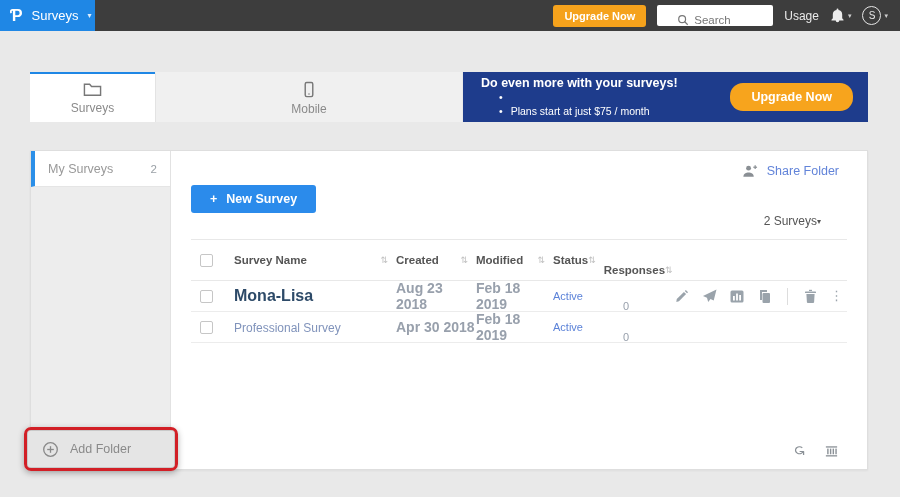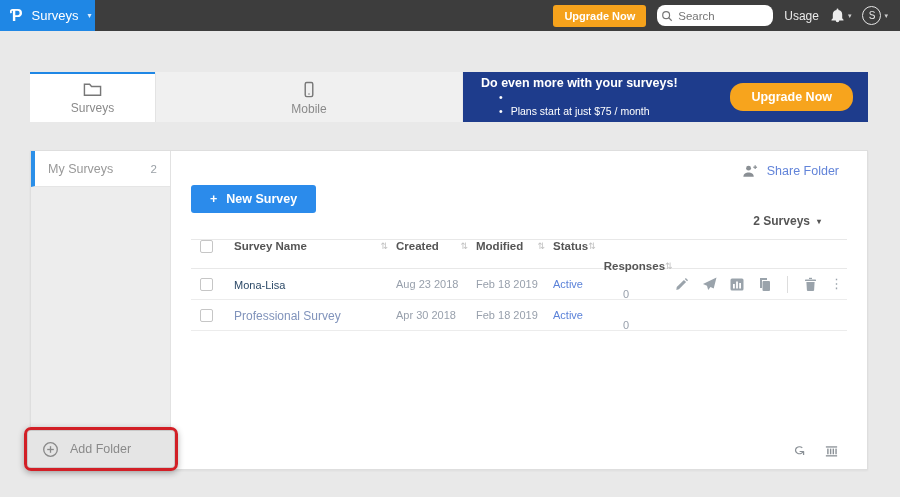--- a/index.html
+++ b/index.html
@@ -27,22 +27,22 @@
   .topbar-right {
     margin-left: auto; display: flex; align-items: center; gap: 11px;
     padding-right: 12px;
   }
   .upgrade-btn {
     background: #f5a21c; color: #fff; border: none; border-radius: 3px;
     font-size: 11px; font-weight: bold; padding: 5px 11px; cursor: pointer;
     font-family: inherit;
   }
   .searchbox {
-    background: #fff; border-radius: 8px; height: 21px; width: 116px;
-    display: flex; align-items: center; padding: 0 4px; gap: 5px;
+    background: #fff; border-radius: 2px; height: 21px; width: 116px;
+    display: flex; align-items: flex-end; padding: 0 20px; gap: 5px;
   }
   .searchbox input {
     border: none; outline: none; width: 100%; font-size: 11.5px; color: #444;
     font-family: inherit; background: transparent;
   }
   .help-link { color: #eaeaea; font-size: 12px; cursor: pointer; }
   .bell-wrap, .avatar-wrap { display: flex; align-items: center; gap: 3px; cursor: pointer; }
   .avatar {
     width: 19px; height: 19px; border-radius: 50%; border: 1.5px solid #e6e6e6;
     color: #e6e6e6; font-size: 10px; display: flex; align-items: center; justify-content: center;
@@ -115,47 +115,47 @@
     gap: 9px; color: #6284d9; font-size: 12.5px; cursor: pointer;
   }
   .new-survey {
     position: absolute; left: 20px; top: 34px; background: #2b8beb; color: #fff;
     border: none; border-radius: 3px; font-size: 12.5px; font-weight: bold;
     padding: 7px 19px; display: flex; align-items: center; gap: 9px;
     cursor: pointer; font-family: inherit;
   }
   .count-dd {
     position: absolute; top: 63px; right: 46px; color: #555; font-size: 12px;
-    display: flex; align-items: center; gap: 7px; cursor: pointer; font-weight: bold;
+    display: flex; align-items: center; cursor: pointer;
   }
   .count-dd .caret { color: #555; }
 
   .table { position: absolute; left: 20px; right: 20px; top: 88px; }
   .thead {
-    display: flex; align-items: flex-start; height: 30px;
+    display: flex; align-items: center; height: 42px;
     border-top: 1px solid #e8e8e8; border-bottom: 1px solid #e8e8e8;
   }
   .trow { display: flex; align-items: center; height: 31px; border-bottom: 1px solid #ececec; }
   .col-cb { flex: 0 0 43px; display: flex; align-items: center; padding-left: 9px; }
   .col-name { flex: 0 0 162px; }
   .col-created { flex: 0 0 80px; }
   .col-modified { flex: 0 0 77px; }
   .col-status { flex: 0 0 46px; }
   .col-resp { flex: 0 0 70px; margin-top: 20px; }
   .col-actions { flex: 1; display: flex; align-items: center; justify-content: flex-end; gap: 13px; padding-right: 4px; }
   .hcell { display: flex; align-items: center; justify-content: space-between; padding-right: 8px; font-size: 11.5px; font-weight: bold; color: #555; }
   .sort { font-size: 9px; color: #c0c0c0; font-weight: normal; cursor: pointer; }
   .checkbox {
     width: 13px; height: 13px; border: 1px solid #c6c6c6; border-radius: 2px;
     background: #fff; cursor: pointer;
   }
-  .cell-date { font-size: 11px; color: #98a0ac; }
+  .cell-date { font-size: 14px; color: #98a0ac; font-weight: bold; }
   .cell-status { font-size: 11px; color: #5b82d8; }
   .cell-resp { font-size: 11px; color: #98a0ac; text-align: center; padding-right: 16px; }
-  .name-strong { font-size: 11px; font-weight: normal; color: #2d4a68; cursor: pointer; }
+  .name-strong { font-size: 16px; font-weight: bold; color: #2d4a68; cursor: pointer; }
   .name-link { font-size: 12px; color: #8093bb; cursor: pointer; }
   .action-icon { display: flex; cursor: pointer; }
   .action-icon svg { fill: #9aa3ab; }
   .vdiv { width: 1px; height: 17px; background: #ddd; margin: 0 3px; }
   .kebab { font-size: 13px; color: #9aa3ab; letter-spacing: 0; line-height: 0.55; text-align: center; cursor: pointer; }
 
   .card-bottom-icons {
     position: absolute; bottom: 11px; right: 28px; display: flex;
     align-items: center; gap: 18px; color: #8a9096;
   }

